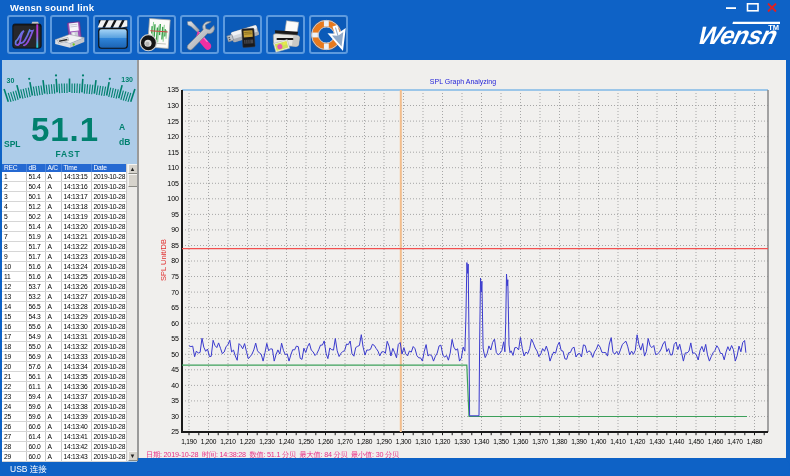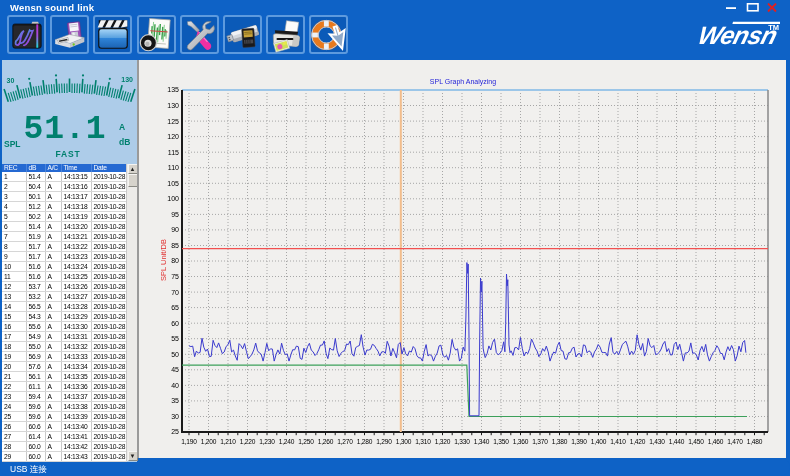--- a/index.html
+++ b/index.html
@@ -2,21 +2,21 @@
 <html><head><meta charset="utf-8"><style>
 * { margin:0; padding:0; box-sizing:border-box; }
 body { width:790px; height:476px; overflow:hidden; font-family:"Liberation Sans",sans-serif; }
 #win { position:relative; width:790px; height:476px; background:#0e62c6; overflow:hidden; }
 .tb { position:absolute; top:15px; width:39px; height:39px; border:2px solid #5d9ade; border-radius:3px; background:#0b5ab8; }
 .tb svg { position:absolute; left:-0.5px; top:-0.5px; }
 #title { position:absolute; left:10px; top:2px; color:#fff; font-size:9.5px; font-weight:bold; letter-spacing:0.2px; }
 #panel { position:absolute; left:2px; top:60px; width:135px; height:402px; background:#adcce9; z-index:3; }
 #gauge { position:absolute; left:0; top:0; }
 .tealtxt { position:absolute; color:#00806e; font-weight:bold; }
-#bigval { position:absolute; left:7px; top:51px; width:112px; text-align:center; color:#00806e; font-size:33px; font-weight:bold; letter-spacing:1px;font-family:Liberation Mono, monospace; }
+#bigval { position:absolute; left:7px; top:51px; width:112px; text-align:center; color:#00806e; font-size:33px; font-weight:bold; letter-spacing:1px; }
 #tbl { position:absolute; left:0px; top:104px; width:124px; border-collapse:collapse; table-layout:fixed; font-size:6.7px; letter-spacing:-0.25px; color:#000; background:#fff; }
 #tbl th { background:#2569d2; color:#fff; font-weight:normal; text-align:left; height:8px; line-height:8px; padding:0 0 0 2px; border-right:1px solid #4a84dc; }
 #tbl td { height:9px; line-height:9px; padding:0 0 0 2px; border-right:1px solid #c9c9c9; border-bottom:1px solid #d6d6d6; overflow:hidden; white-space:nowrap; }
 #sbar { position:absolute; left:124px; top:104px; width:11.5px; height:297px; background:#ecebe9; border-left:1px solid #c9c9c9; }
 .sbtn { position:absolute; left:0.5px; width:10px; height:10px; background:#d6d3cc; border:1px solid #f5f4f2; border-right-color:#8a8a84; border-bottom-color:#8a8a84; font-size:6px; color:#222; text-align:center; line-height:9px; }
 #chart { position:absolute; left:139px; top:60px; width:647px; height:398px; background:#f0efed; }
 #ctitle { position:absolute; left:224px; top:17.5px; width:200px; text-align:center; color:#2424d8; font-size:7px; }
 #status { position:absolute; left:0; top:458px; width:790px; height:18px; background:#0e62c6; z-index:1;border-radius:9px; }
 #usb { position:absolute; left:10px; top:6px; color:#fff; font-size:8.5px; }
 #redinfo { position:absolute; left:7px; top:389.5px; color:#e82d85; font-size:7.2px; letter-spacing:-0.2px; }
@@ -667,16 +667,17 @@
 <text x="498.5" y="383.7" text-anchor="middle">1,420</text>
 <text x="518.0" y="383.7" text-anchor="middle">1,430</text>
 <text x="537.5" y="383.7" text-anchor="middle">1,440</text>
 <text x="557.0" y="383.7" text-anchor="middle">1,450</text>
 <text x="576.5" y="383.7" text-anchor="middle">1,460</text>
 <text x="596.0" y="383.7" text-anchor="middle">1,470</text>
 <text x="615.5" y="383.7" text-anchor="middle">1,480</text>
 </g>
 <text x="26.5" y="200" fill="#e03030" font-size="7.5" transform="rotate(-90 26.5 200)" text-anchor="middle">SPL Unit/DB</text>
 </svg>
+<div id="redinfo">日期: 2019-10-28&nbsp; 时间: 14:38:28&nbsp; 数值: 51.1 分贝&nbsp; 最大值: 84 分贝&nbsp; 最小值: 30 分贝</div>
 </div>
 <div id="status">
       <div id="usb">USB 连接</div>
     </div>
 </div>
 </body></html>

